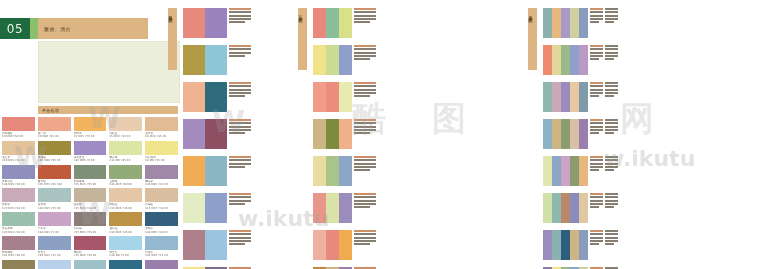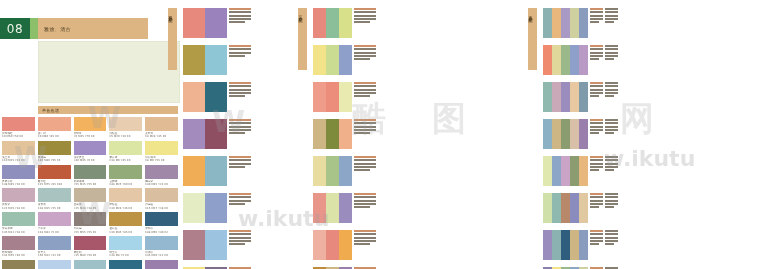--- a/index.html
+++ b/index.html
@@ -57,21 +57,21 @@
   .wm.big{font-size:34px;color:rgba(165,165,165,.26);}
   .wm.mid{font-size:22px;color:rgba(160,160,160,.30);}
   .wm.chr{font-size:30px;color:rgba(158,158,158,.25);}
 </style>
 </head>
 <body>
 
 <div id="page">
 
   <div class="hdr">
-    <div class="hdr-num">08</div>
+    <div class="hdr-num">05</div>
     <div class="hdr-accent"></div>
     <div class="hdr-bar">
       <span class="hdr-title">雅致、清古</span>
     </div>
   </div>
 
   <div class="panel"></div>
 
   <div class="swatch-head">
     <span class="swatch-head-txt">单色色谱</span>

